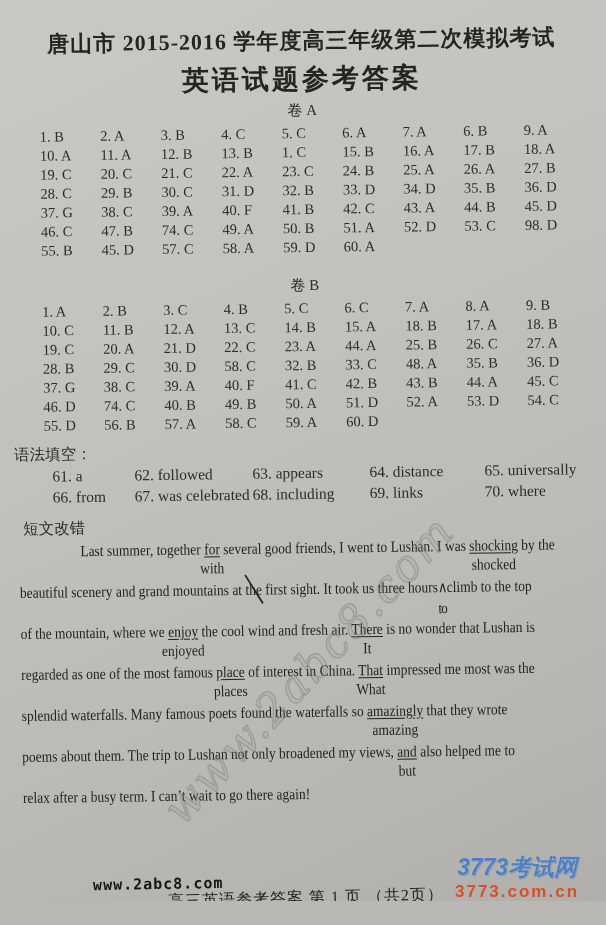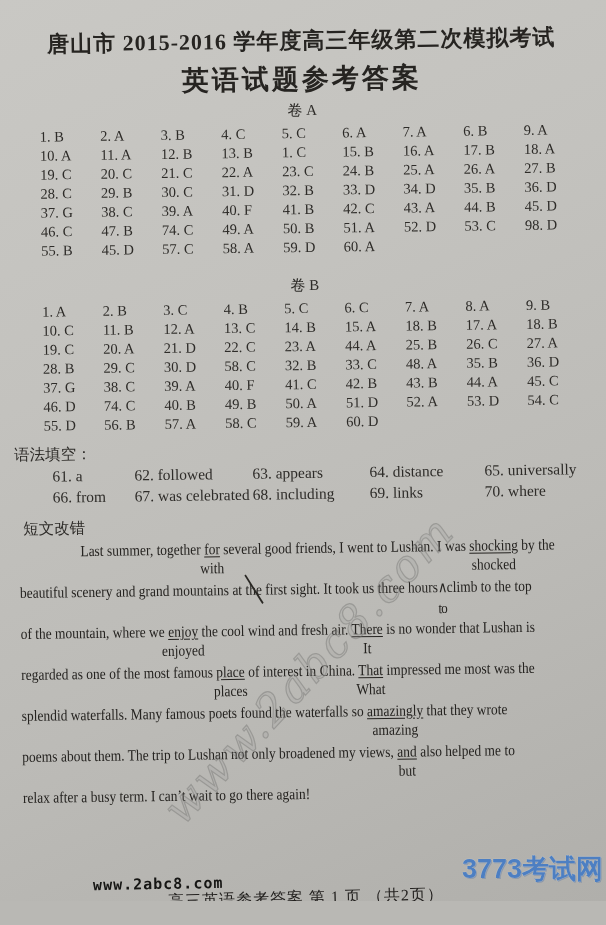--- a/index.html
+++ b/index.html
@@ -75,24 +75,23 @@
     font-size:15px; letter-spacing:1px; color:#161614;
     transform:rotate(-1deg);
   }
   .footer-page {
     position:absolute; left:168px; top:888px;
     font-size:16px; letter-spacing:1px; color:#242220;
     transform:rotate(-1.5deg);
   }
   .logo { position:absolute; right:3px; top:856px; width:172px; text-align:center; line-height:1; }
   .logo-cn {
-    font-family:"Liberation Sans",sans-serif; font-weight:bold;
-    font-size:27px; letter-spacing:0px; color:#4d7fc2;
+    font-family:"Liberation Sans",sans-serif; font-style:italic; font-weight:bold;
+    font-size:23px; letter-spacing:0px; color:#4d7fc2;
     text-shadow:0 0 1px rgba(255,255,255,0.6), 1px 1px 0 rgba(60,100,160,0.35);
-    text-align:right;
   }
   .logo-url {
     margin-top:4px;
     font-family:"Liberation Sans",sans-serif; font-weight:bold;
     font-size:17px; letter-spacing:2px; color:#d94e2a;
   }
 </style>
 </head>
 <body>
 
@@ -257,14 +256,15 @@
 
   </div>
 
   <div class="watermark">www.2abc8.com</div>
 
   <div class="footer-site">www.2abc8.com</div>
   <div class="footer-page">高三英语参考答案 第 1 页 （共2页）</div>
 
   <div class="logo">
     <div class="logo-cn">3773考试网</div>
+    <div class="logo-url">3773.com.cn</div>
   </div>
 </div>
 
 </body></html>

